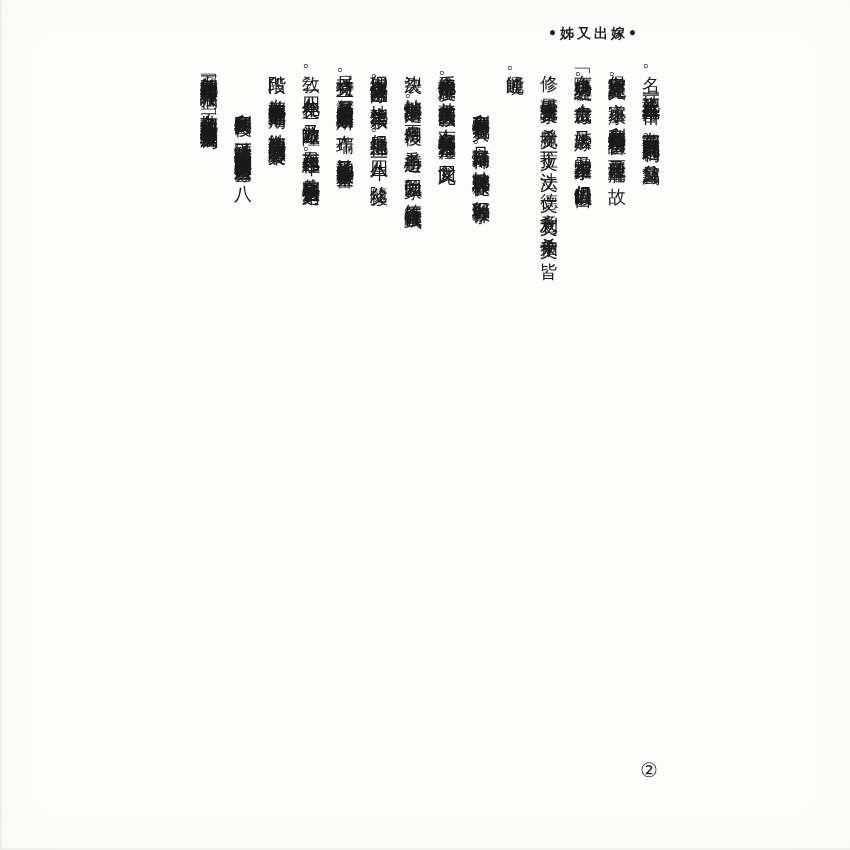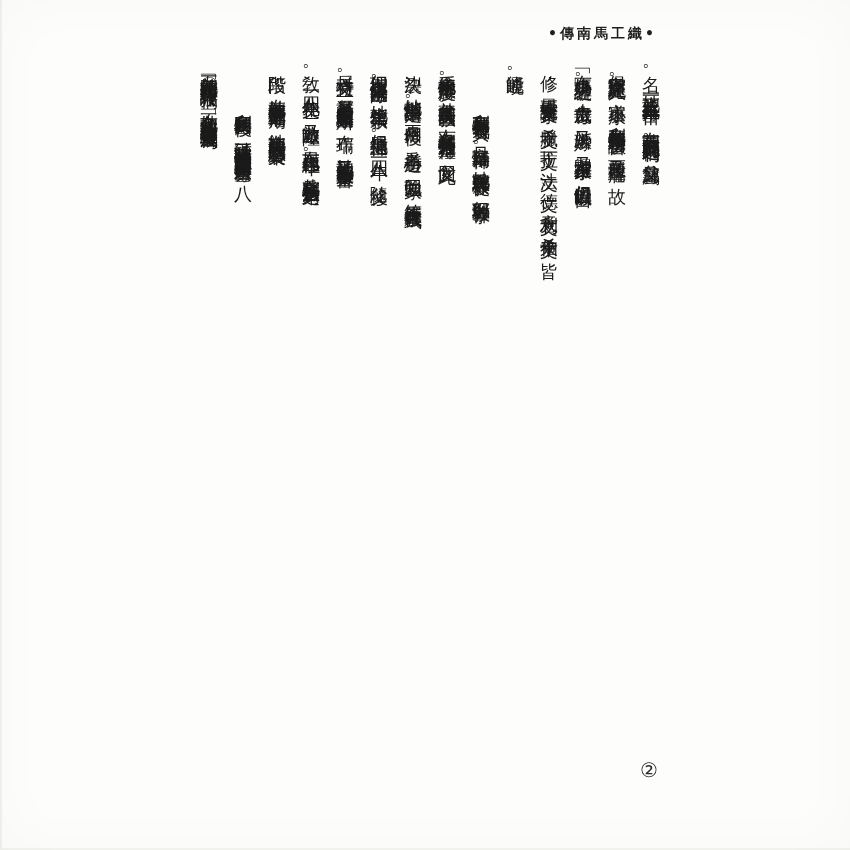--- a/index.html
+++ b/index.html
@@ -54,21 +54,21 @@
     top: 758px;
     font-size: 20px;
     color: #2a2a2a;
   }
 </style>
 </head>
 <body>
 
 <div class="page">
 
-  <div class="running-title">•傳南馬工織•</div>
+  <div class="running-title">•姊又出嫁•</div>
 
   <div class="text-block">
     <div class="col">名。她生於一八一九年十一月二十二日,在英國中部瓦利克縣之阿伯利。父爲隸屬</div>
     <div class="col">保守黨之田產經紀人。家道小康。哀利奧特在學校時用功讀書,而又穩重端莊,故</div>
     <div class="col">有「小媽媽」之綽號。十六歲喪母,姊又出嫁,乃歸家主持家事,但仍以餘暇自</div>
     <div class="col">修,最喜研究語言文字,希臘文、拉丁文、法文、德文、意大利文、希伯來文,皆</div>
     <div class="col">能通曉。</div>
     <div class="col indent">哀利奧特不僅有學者氣質,且富懷疑精神。她雖爲忠實耶敎徒,但對耶敎神學</div>
     <div class="col">系統素抱懷疑態度。其父虔奉英國國敎。有一次哀利奧特拒赴敎堂禮拜,父女因此</div>
     <div class="col">決裂,她悄然離家出走。兩個月後,爲孝心所迫,勉強回家,答應履行宗敎儀式,</div>

